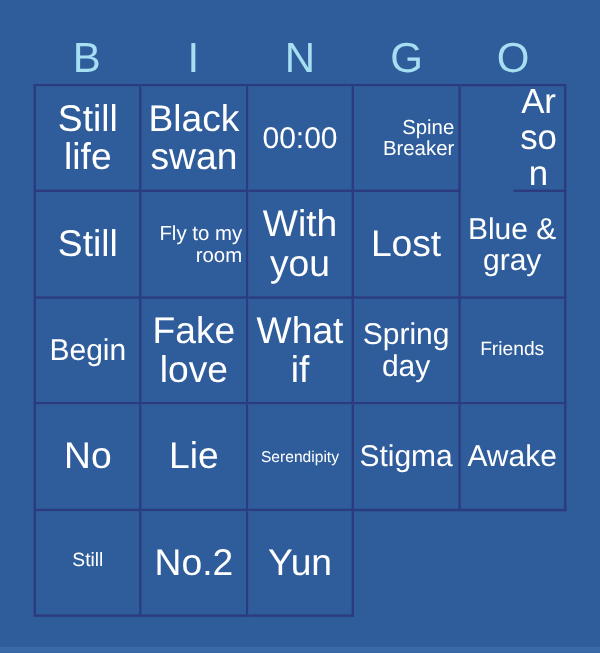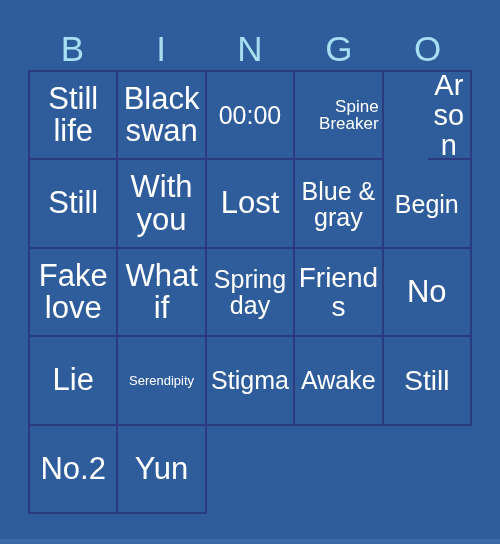--- a/index.html
+++ b/index.html
@@ -78,21 +78,21 @@
     word-wrap: break-word;
   }
   .cell span {
     display: block;
     width: 100%;
   }
   
   .fs-xl { font-size: 31px; }
   .fs-lg { font-size: 29px; margin-left: 44px; }
   .fs-md { font-size: 25px; }
-  .fs-sm { font-size: 28px; }
+  .fs-sm { font-size: 16px; }
   .fs-xs { font-size: 17px; text-align: right; }
   .fs-xxs { font-size: 13px; }
 </style>
 </head>
 <body>
 
 <div class="card">
 
   <div class="header-row">
     <div class="header-cell">B</div>
@@ -113,20 +113,23 @@
         <span>00:00</span>
       </div>
       <div class="cell fs-xs">
         <span>Spine Breaker</span>
       </div>
       <div class="cell fs-lg">
         <span>Arson</span>
       </div>
       <div class="cell fs-xl">
         <span>Still</span>
+      </div>
+      <div class="cell fs-xs">
+        <span>Fly to my room</span>
       </div>
       <div class="cell fs-xl">
         <span>With you</span>
       </div>
       <div class="cell fs-xl">
         <span>Lost</span>
       </div>
       <div class="cell fs-md">
         <span>Blue &amp; gray</span>
       </div>

